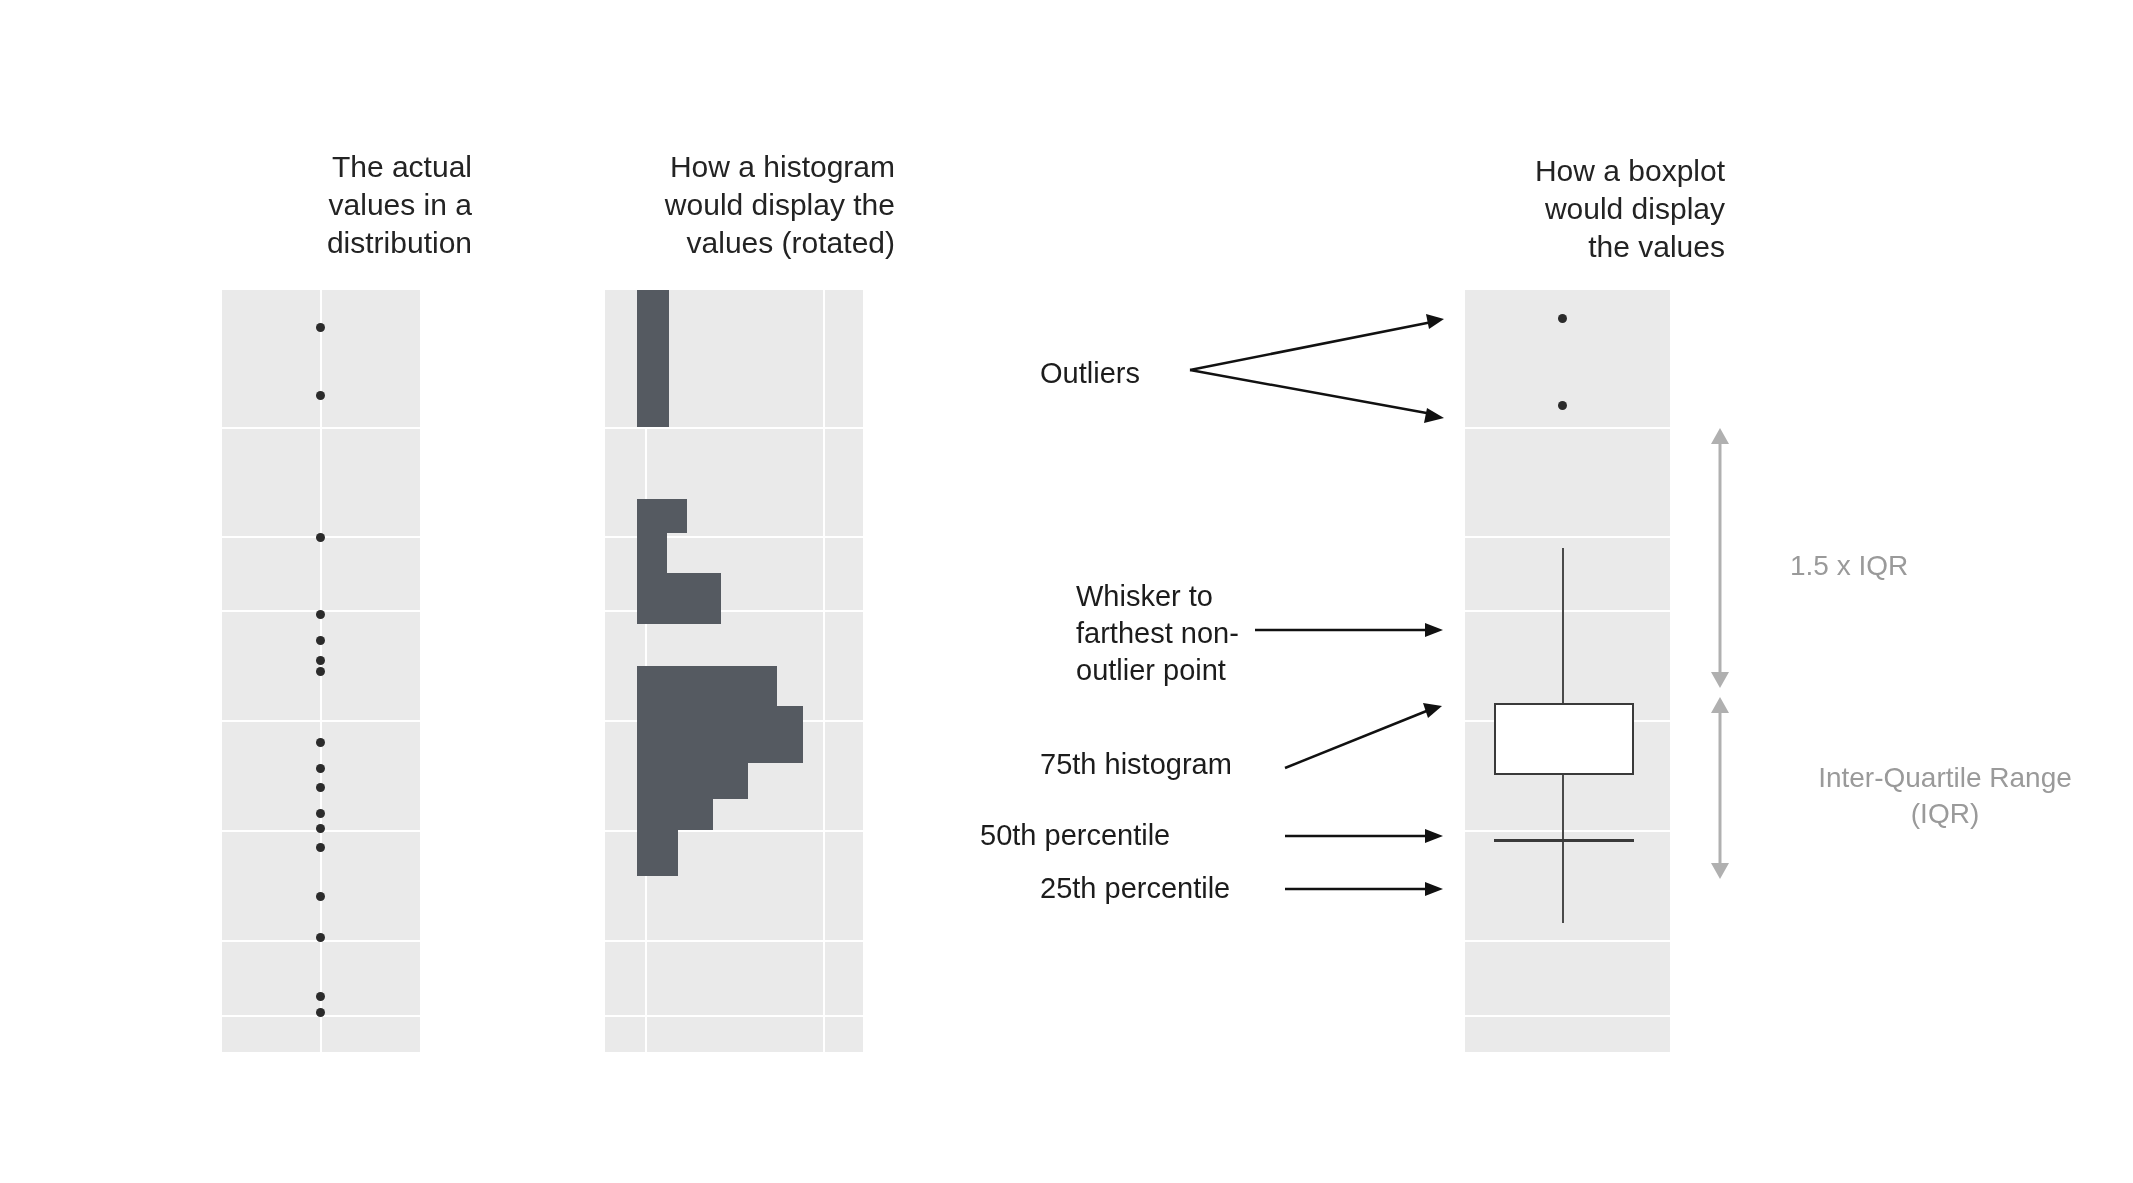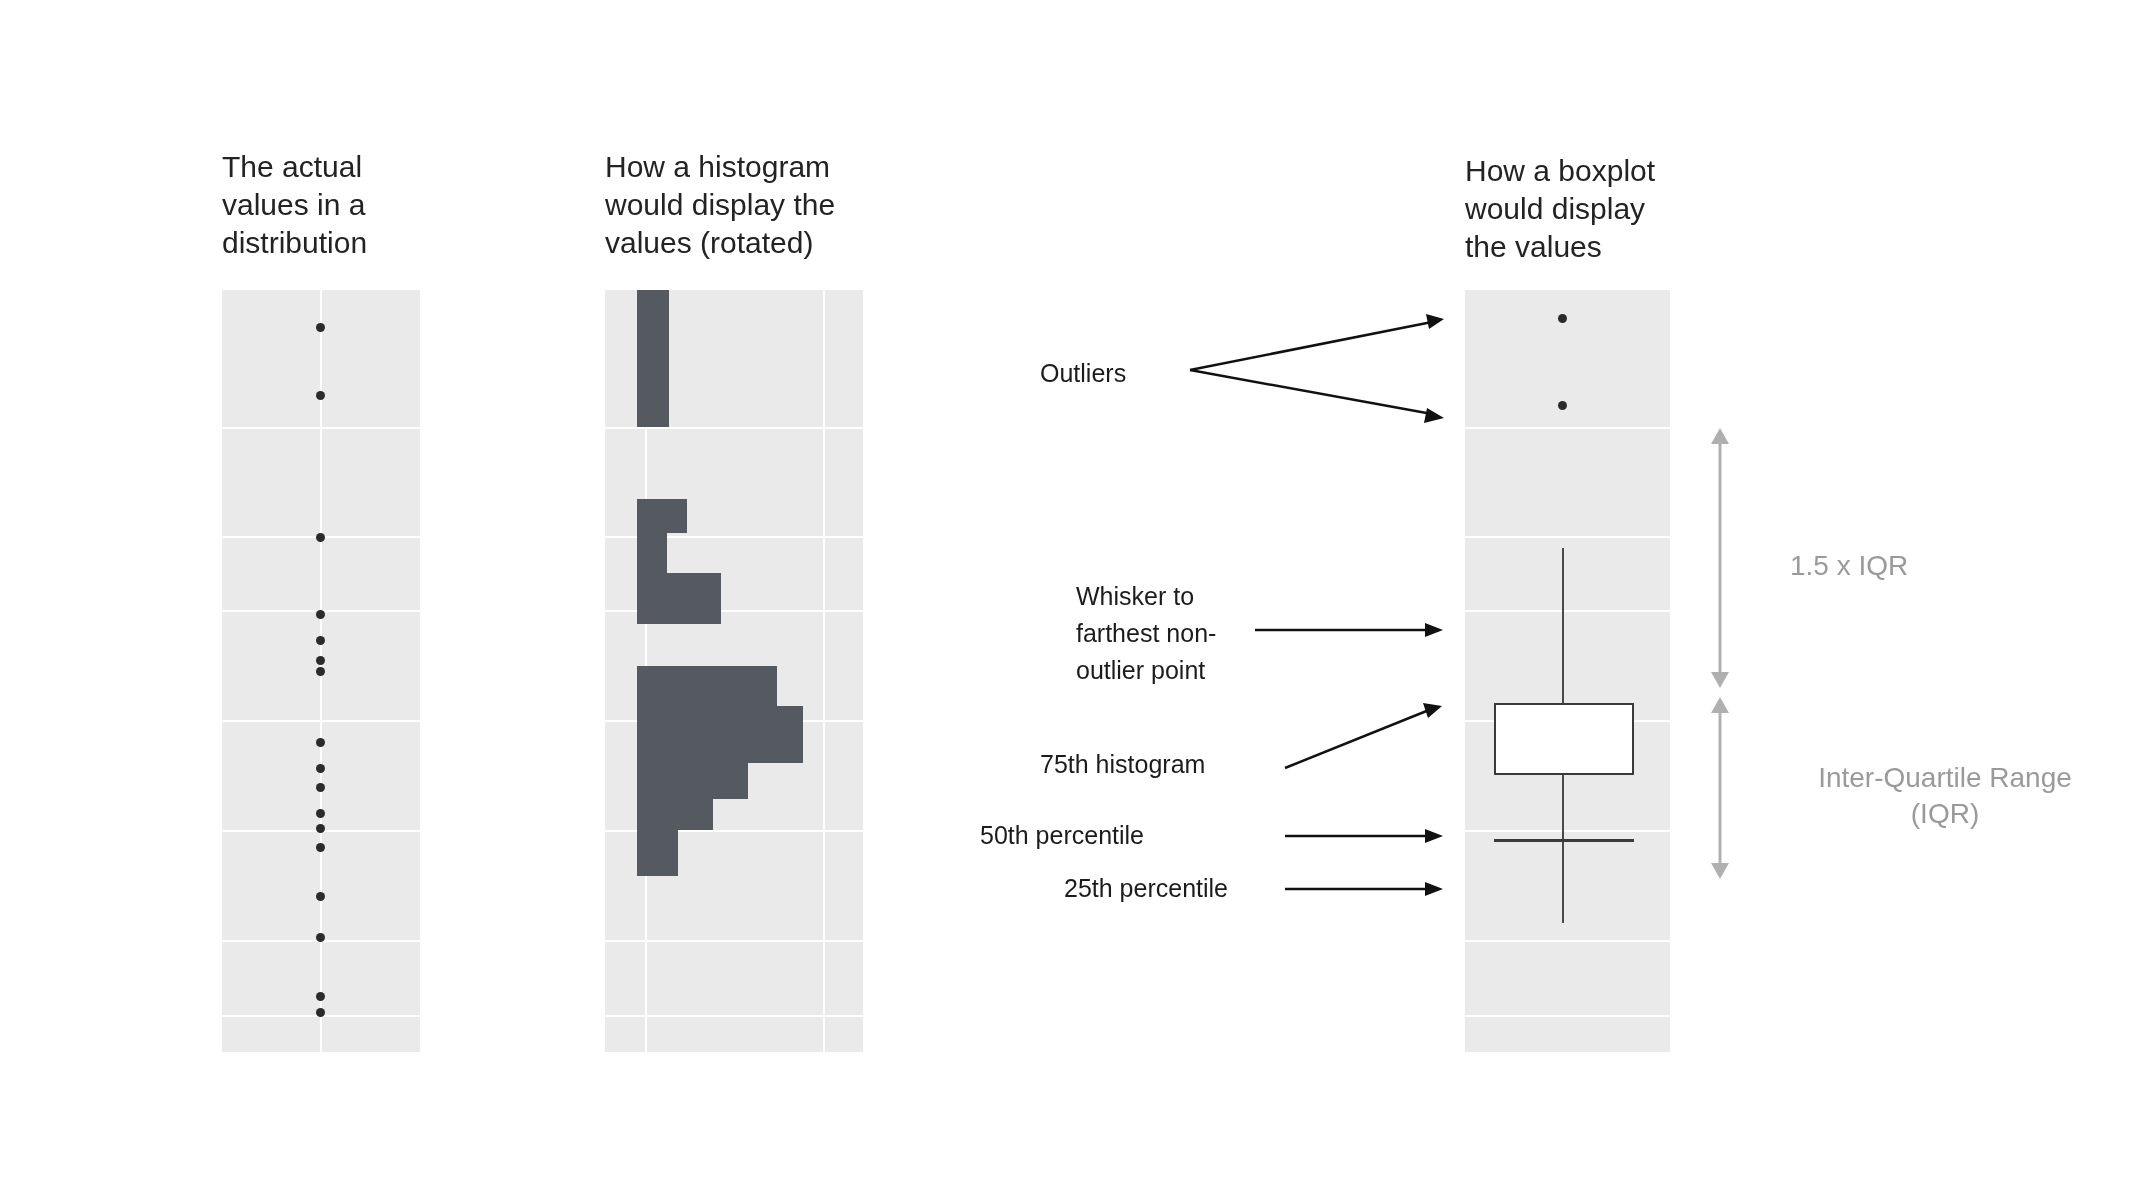--- a/index.html
+++ b/index.html
@@ -15,20 +15,21 @@
     color: #1a1a1a;
     overflow: hidden;
   }
   .panel-title {
     position: absolute;
     font-size: 30px;
     line-height: 38px;
     color: #232323;
     font-family: "Liberation Sans", sans-serif;
     white-space: pre-line;
+    text-align: right;
   }
   .plot-area {
     position: absolute;
     background: #eaeaea;
   }
   .gridline-h {
     position: absolute;
     height: 2px;
     background: #ffffff;
     left: 0;
@@ -47,21 +48,21 @@
     height: 9px;
     border-radius: 50%;
     background: #2b2b2b;
   }
   .hbar {
     position: absolute;
     background: #555a61;
   }
   .label-text {
     position: absolute;
-    font-size: 25px;
+    font-size: 29px;
     line-height: 37px;
     color: #1c1c1c;
     white-space: pre-line;
   }
   .gray-label {
     position: absolute;
     font-size: 28px;
     line-height: 36px;
     color: #9a9a9a;
     white-space: pre-line;
@@ -199,21 +200,21 @@
   <polygon points="157,6 138,3 143,18" fill="#111"></polygon>
 </svg>
 
 <div class="label-text" style="left:980px; top:817px; width:250px;">50th percentile</div>
 
 <svg class="arrow-svg" style="left:1285px; top:826px;" width="165" height="20" viewBox="0 0 165 20">
   <line x1="0" y1="10" x2="145" y2="10" stroke="#111" stroke-width="2.5"></line>
   <polygon points="158,10 140,3 140,17" fill="#111"></polygon>
 </svg>
 
-<div class="label-text" style="left:1040px; top:870px; width:250px;margin-left:24px;">25th percentile</div>
+<div class="label-text" style="left:1040px; top:870px; width:250px;">25th percentile</div>
 
 <svg class="arrow-svg" style="left:1285px; top:879px;" width="165" height="20" viewBox="0 0 165 20">
   <line x1="0" y1="10" x2="145" y2="10" stroke="#111" stroke-width="2.5"></line>
   <polygon points="158,10 140,3 140,17" fill="#111"></polygon>
 </svg>
 
 <svg class="arrow-svg" style="left:1705px; top:428px;" width="30" height="260" viewBox="0 0 30 260">
   <line x1="15" y1="12" x2="15" y2="248" stroke="#b0b0b0" stroke-width="3"></line>
   <polygon points="15,0 6,16 24,16" fill="#b0b0b0"></polygon>
   <polygon points="15,260 6,244 24,244" fill="#b0b0b0"></polygon>

